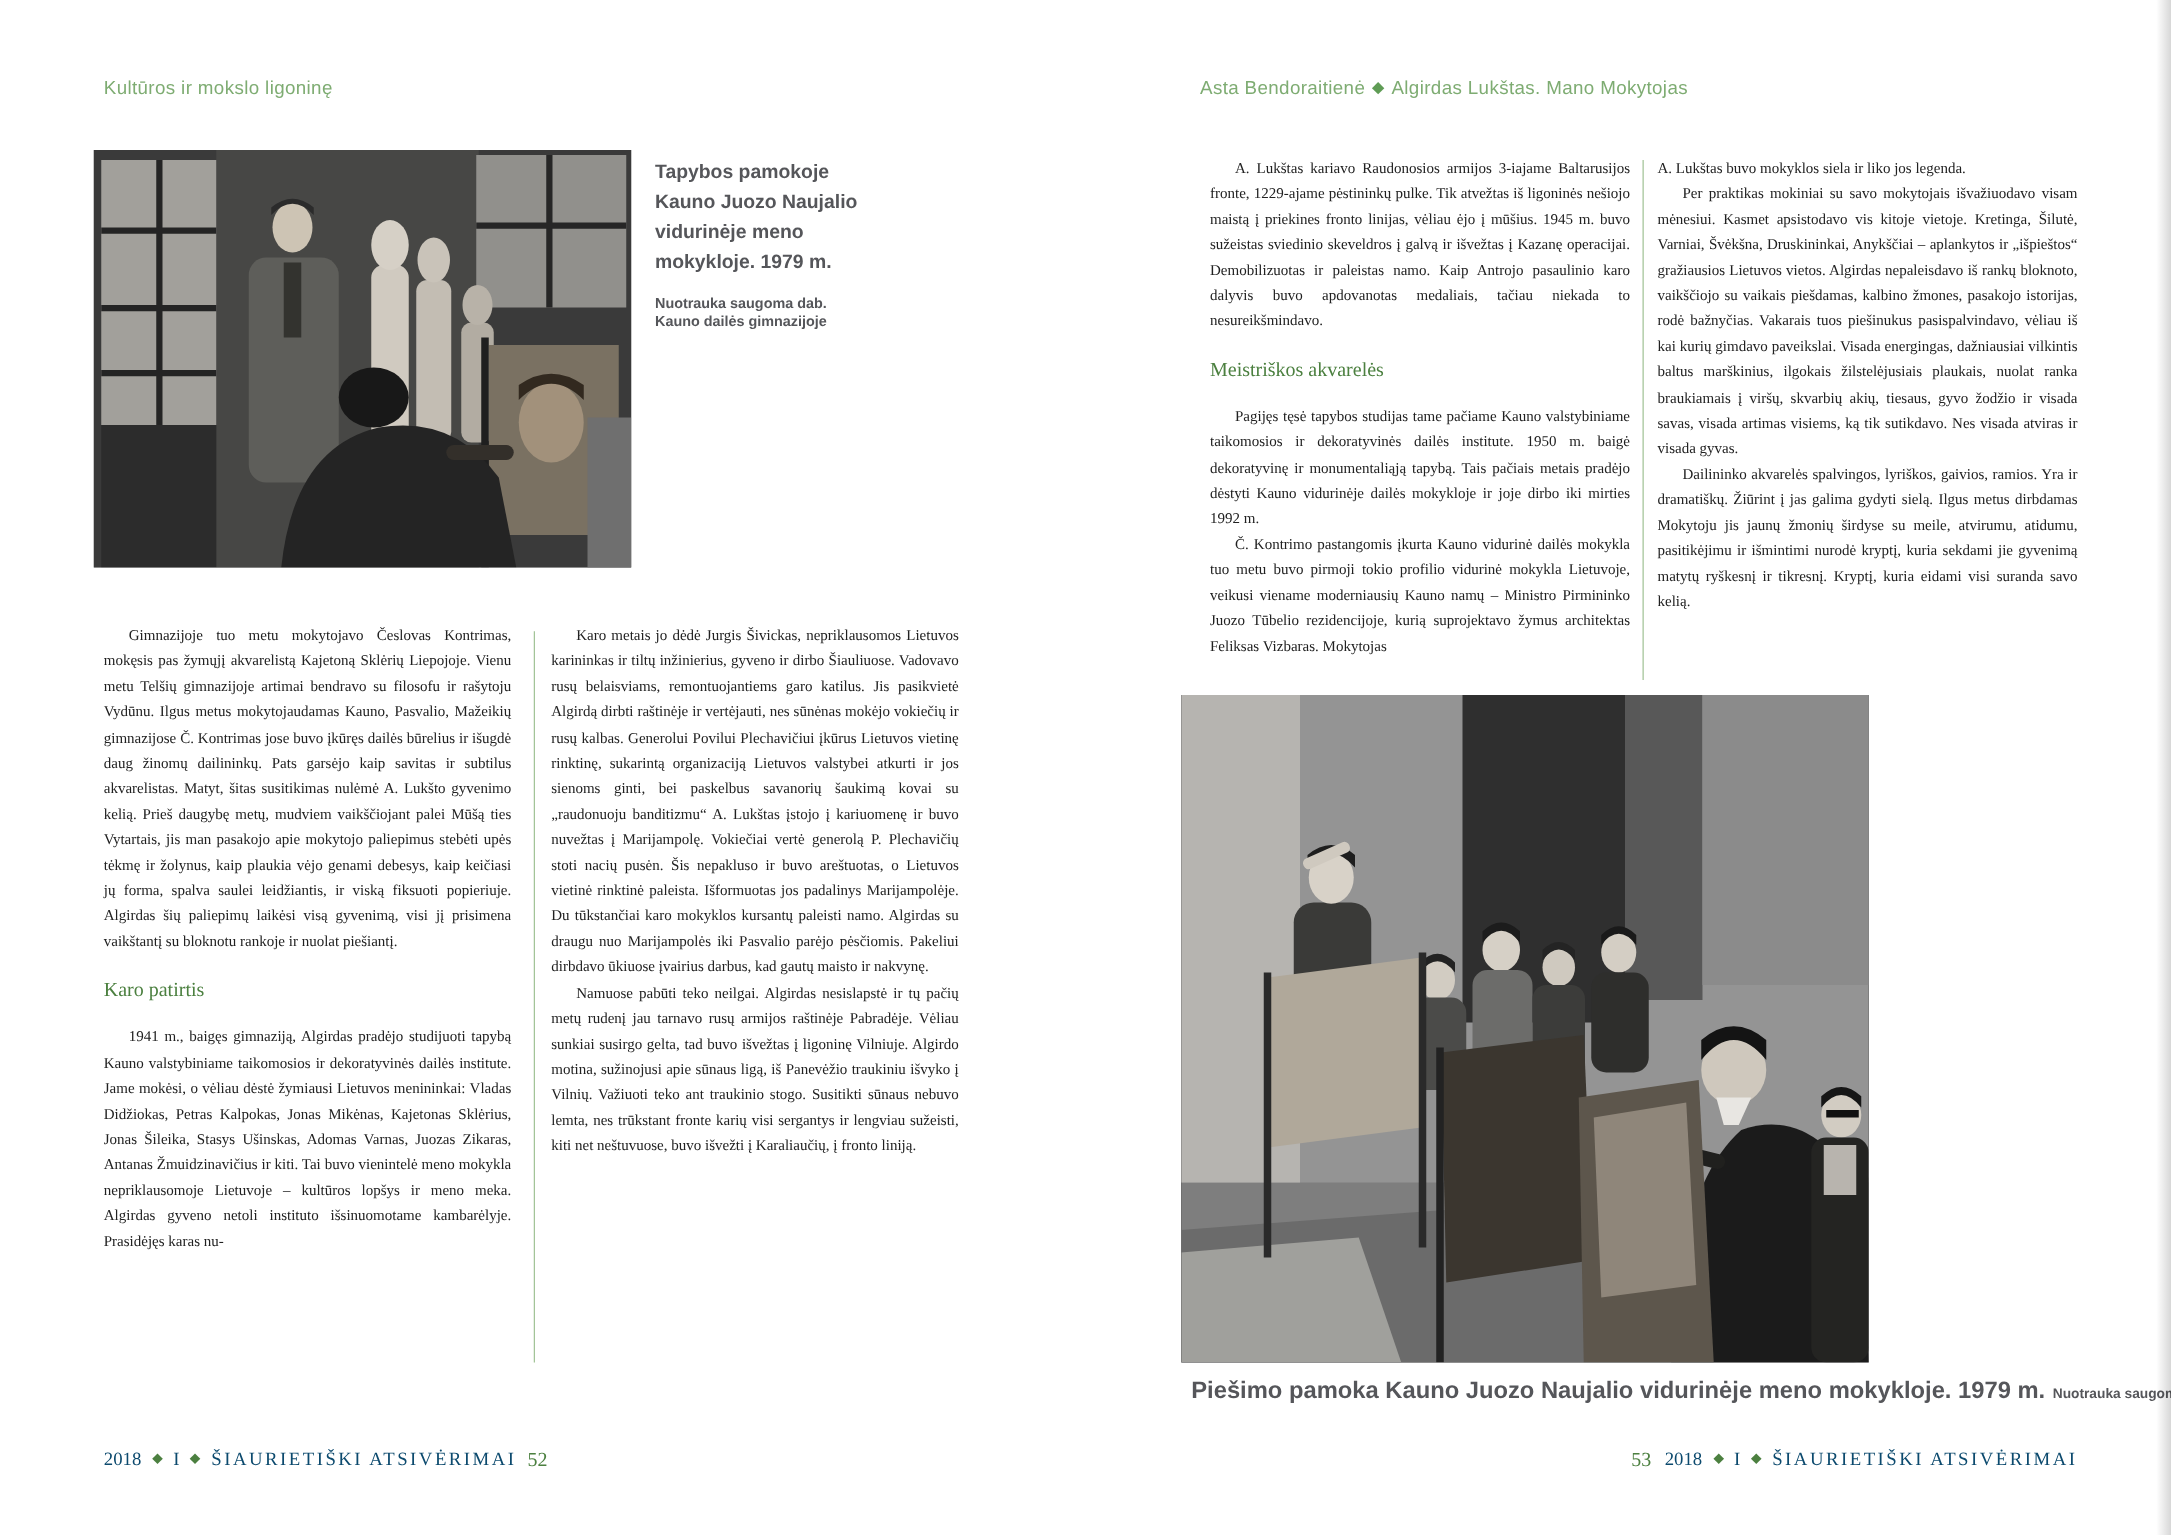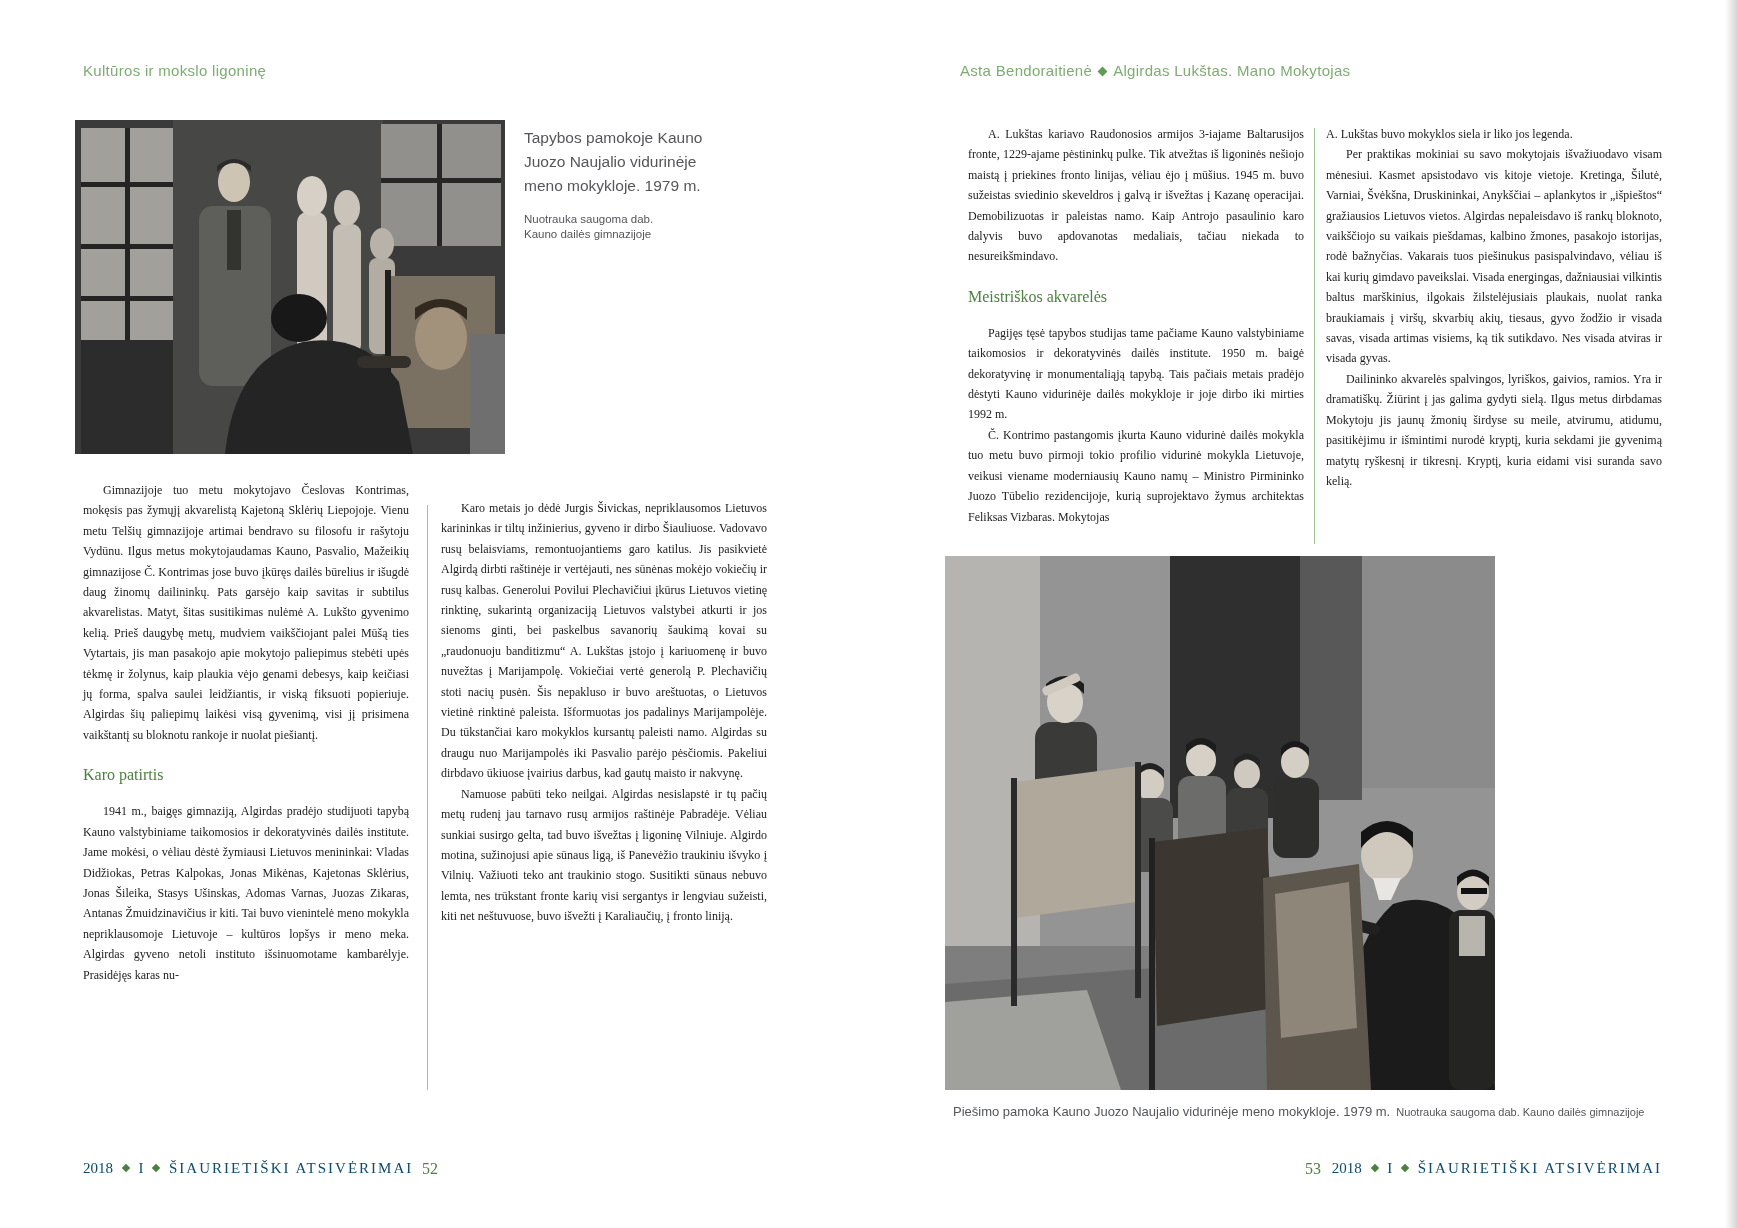--- a/index.html
+++ b/index.html
@@ -20,25 +20,25 @@
     transform:rotate(45deg);margin:0 7px;vertical-align:1px;}
   .body-col p{margin:0;font-size:12px;line-height:20.4px;text-align:justify;color:#212121;}
   .body-col p.indent{text-indent:20px;}
   .body-col h2{
     margin:21px 0 17px 0;font-size:16px;font-weight:normal;color:#4c8040;
     font-family:"Liberation Serif",serif;
   }
   .vrule{width:1px;background:#a3c498;}
   .photo{background:#333;overflow:hidden;}
   .photo svg{display:block;}
-  .cap{font-family:"Liberation Sans",sans-serif;color:#55565a;}
+  .cap{font-family:"Liberation Sans",sans-serif;color:#55565a;font-weight:bold;}
   .cap-main{font-size:15.5px;line-height:24px;}
   .cap-credit{font-size:11.5px;line-height:15px;margin-top:14px;}
   .cap-line{white-space:nowrap;}
-  .cap-line .cap-big{font-size:13px;}
+  .cap-line .cap-big{font-size:19px;}
   .cap-line .cap-small{font-size:11px;margin-left:6px;}
   .footer{font-size:15px;color:#0c4a6e;white-space:nowrap;}
   .footer .book-title{letter-spacing:2px;}
   .footer .dm{display:inline-block;width:6px;height:6px;background:#4c8040;
     transform:rotate(45deg);margin:0 6px;vertical-align:2px;}
   .pagenum{font-size:16px;color:#4c8040;}
 </style>
 </head>
 <body>
 
@@ -90,21 +90,21 @@
       </g>
       <rect x="395" y="214" width="35" height="120" fill="#6f6f6f"></rect>
     </svg>
   </div>
 
   <div class="abs cap" style="left:524px;top:126px;width:190px;">
     <div class="cap-main">Tapybos pamokoje Kauno Juozo Naujalio vidurinėje meno mokykloje. 1979 m.</div>
     <div class="cap-credit" style="width:142px;">Nuotrauka saugoma dab. Kauno dailės gimnazijoje</div>
   </div>
 
-  <div class="abs body-col" style="left:83px;top:480px;width:326px;">
+  <div class="abs body-col" style="left:83px;top:498px;width:326px;">
     <p class="indent">Gimnazijoje tuo metu mokytojavo Česlovas Kontrimas, mokęsis pas žymųjį akvarelistą Kajetoną Sklėrių Liepojoje. Vienu metu Telšių gimnazijoje artimai bendravo su filosofu ir rašytoju Vydūnu. Ilgus metus mokytojaudamas Kauno, Pasvalio, Mažeikių gimnazijose Č. Kontrimas jose buvo įkūręs dailės būrelius ir išugdė daug žinomų dailininkų. Pats garsėjo kaip savitas ir subtilus akvarelistas. Matyt, šitas susitikimas nulėmė A. Lukšto gyvenimo kelią. Prieš daugybę metų, mudviem vaikščiojant palei Mūšą ties Vytartais, jis man pasakojo apie mokytojo paliepimus stebėti upės tėkmę ir žolynus, kaip plaukia vėjo genami debesys, kaip keičiasi jų forma, spalva saulei leidžiantis, ir viską fiksuoti popieriuje. Algirdas šių paliepimų laikėsi visą gyvenimą, visi jį prisimena vaikštantį su bloknotu rankoje ir nuolat piešiantį.</p>
     <h2>Karo patirtis</h2>
     <p class="indent">1941 m., baigęs gimnaziją, Algirdas pradėjo studijuoti tapybą Kauno valstybiniame taikomosios ir dekoratyvinės dailės institute. Jame mokėsi, o vėliau dėstė žymiausi Lietuvos menininkai: Vladas Didžiokas, Petras Kalpokas, Jonas Mikėnas, Kajetonas Sklėrius, Jonas Šileika, Stasys Ušinskas, Adomas Varnas, Juozas Zikaras, Antanas Žmuidzinavičius ir kiti. Tai buvo vienintelė meno mokykla nepriklausomoje Lietuvoje – kultūros lopšys ir meno meka. Algirdas gyveno netoli instituto išsinuomotame kambarėlyje. Prasidėjęs karas nu-</p>
   </div>
 
   <div class="abs vrule" style="left:427px;top:505px;height:585px;"></div>
 
   <div class="abs body-col" style="left:441px;top:498px;width:326px;">
     <p class="indent">Karo metais jo dėdė Jurgis Šivickas, nepriklausomos Lietuvos karininkas ir tiltų inžinierius, gyveno ir dirbo Šiauliuose. Vadovavo rusų belaisviams, remontuojantiems garo katilus. Jis pasikvietė Algirdą dirbti raštinėje ir vertėjauti, nes sūnėnas mokėjo vokiečių ir rusų kalbas. Generolui Povilui Plechavičiui įkūrus Lietuvos vietinę rinktinę, sukarintą organizaciją Lietuvos valstybei atkurti ir jos sienoms ginti, bei paskelbus savanorių šaukimą kovai su „raudonuoju banditizmu“ A. Lukštas įstojo į kariuomenę ir buvo nuvežtas į Marijampolę. Vokiečiai vertė generolą P. Plechavičių stoti nacių pusėn. Šis nepakluso ir buvo areštuotas, o Lietuvos vietinė rinktinė paleista. Išformuotas jos padalinys Marijampolėje. Du tūkstančiai karo mokyklos kursantų paleisti namo. Algirdas su draugu nuo Marijampolės iki Pasvalio parėjo pėsčiomis. Pakeliui dirbdavo ūkiuose įvairius darbus, kad gautų maisto ir nakvynę.</p>
     <p class="indent">Namuose pabūti teko neilgai. Algirdas nesislapstė ir tų pačių metų rudenį jau tarnavo rusų armijos raštinėje Pabradėje. Vėliau sunkiai susirgo gelta, tad buvo išvežtas į ligoninę Vilniuje. Algirdo motina, sužinojusi apie sūnaus ligą, iš Panevėžio traukiniu išvyko į Vilnių. Važiuoti teko ant traukinio stogo. Susitikti sūnaus nebuvo lemta, nes trūkstant fronte karių visi sergantys ir lengviau sužeisti, kiti net neštuvuose, buvo išvežti į Karaliaučių, į fronto liniją.</p>

